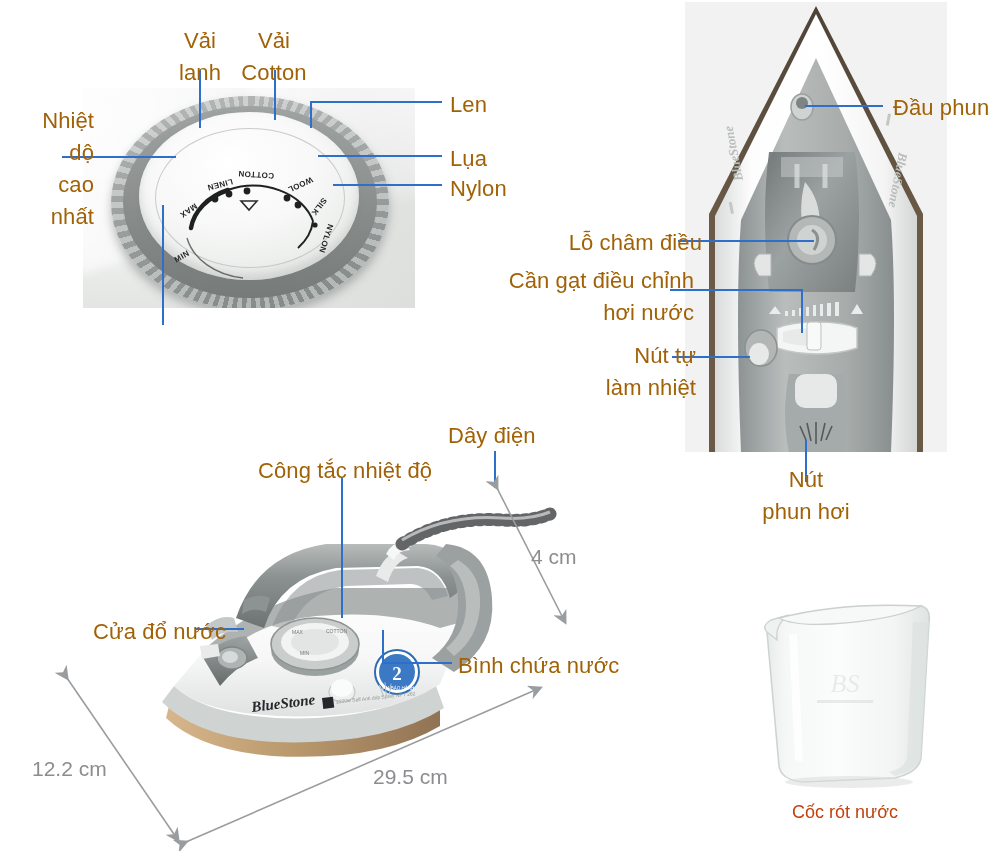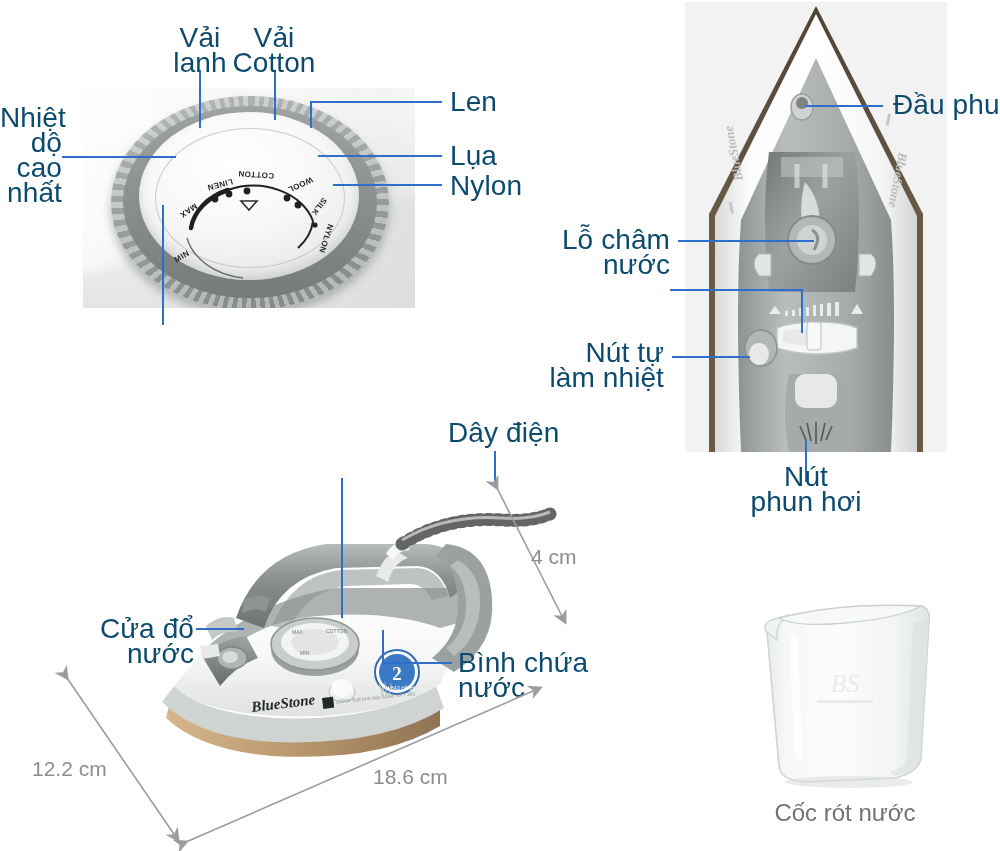--- a/index.html
+++ b/index.html
@@ -5,24 +5,24 @@
   html,body{margin:0;padding:0;background:#ffffff;}
   body{
     width:1000px;height:851px;position:relative;overflow:hidden;
     font-family:"Liberation Sans","DejaVu Sans",sans-serif;
     background:#ffffff;
   }
   .stage{position:absolute;left:0;top:0;width:1000px;height:851px;}
 
   
   .lbl{
-    position:absolute;color:#0c4a6e;font-size:28px;line-height:25px;
+    position:absolute;color:#a16207;font-size:22px;line-height:32px;
     white-space:pre-line;letter-spacing:0.1px;
   }
-  .lbl.r{text-align:right;}
+  .lbl.r{text-align:right;padding-left:32px;}
   .lbl.c{text-align:center;}
   .dim{
     position:absolute;color:#8b8d90;font-size:21px;line-height:24px;white-space:nowrap;
   }
 
   
   .ln{position:absolute;background:#2f6fcc;}
   .lnh{height:2px;}
   .lnv{width:2px;}
 
@@ -89,21 +89,21 @@
   
   #iron-top-photo{
     left:685px;top:2px;width:262px;height:450px;
     background:linear-gradient(180deg,#f4f5f4 0%,#eceeed 55%,#e7e9e8 100%);
   }
   
   #iron-side-photo{left:140px;top:450px;width:420px;height:340px;}
   
   #cup-photo{left:745px;top:600px;width:200px;height:195px;}
 
-  .cap{position:absolute;color:#737373;font-size:24px;line-height:25px;text-align:center;}
+  .cap{position:absolute;color:#c2410c;font-size:18px;line-height:25px;text-align:center;}
 
   
   .dimline{position:absolute;}
 </style>
 </head>
 <body>
 
 <div class="stage">
 
   <div class="photo" id="dial-photo">
@@ -261,21 +261,23 @@
   </div>
 
   <div class="ln lnh" style="left:805px;top:105px;width:78px;"></div>
   <div class="ln lnh" style="left:678px;top:240px;width:136px;"></div>
   <div class="ln lnh" style="left:670px;top:289px;width:132px;"></div>
   <div class="ln lnv" style="left:801px;top:289px;height:44px;"></div>
   <div class="ln lnh" style="left:672px;top:356px;width:78px;"></div>
   <div class="ln lnv" style="left:805px;top:440px;height:42px;"></div>
 
   <div class="lbl" style="left:893px;top:92px;width:130px;">Đầu phun</div>
-  <div class="lbl r" style="left:488px;top:227px;width:182px;">Lỗ châm nước</div>
+  <div class="lbl r" style="left:488px;top:227px;width:182px;">Lỗ châm điều</div>
+  <div class="lbl r" style="left:436px;top:265px;width:226px;">Cần gạt điều chỉnh
+hơi nước</div>
   <div class="lbl r" style="left:500px;top:340px;width:164px;">Nút tự
 làm nhiệt</div>
   <div class="lbl c" style="left:736px;top:464px;width:140px;">Nút
 phun hơi</div>
 
   <div class="photo" id="iron-side-photo">
     <svg viewBox="0 0 420 340" width="420" height="340">
       <defs>
         <linearGradient id="handleG" x1="0" y1="0" x2="0" y2="1">
           <stop offset="0%" stop-color="#b7bcbb"></stop>
@@ -370,40 +372,41 @@
     </svg>
   </div>
 
   <div class="ln lnv" style="left:494px;top:451px;height:37px;"></div>
   <div class="ln lnv" style="left:341px;top:478px;height:140px;"></div>
   <div class="ln lnh" style="left:196px;top:628px;width:48px;"></div>
   <div class="ln lnh" style="left:382px;top:662px;width:70px;"></div>
   <div class="ln lnv" style="left:382px;top:630px;height:33px;"></div>
 
   <div class="lbl" style="left:448px;top:420px;width:130px;">Dây điện</div>
+  <div class="lbl" style="left:258px;top:455px;width:240px;">Công tắc nhiệt độ</div>
   <div class="lbl" style="left:458px;top:650px;width:190px;">Bình chứa nước</div>
   <div class="lbl r" style="left:40px;top:616px;width:154px;">Cửa đổ nước</div>
 
   <svg class="dimline" style="left:0;top:400;width:1000px;height:451px;" viewBox="0 0 1000 451" width="1000" height="451">
     <defs>
       <marker id="arrA" markerWidth="9" markerHeight="9" refX="7" refY="4.5" orient="auto">
         <path d="M0 0 L9 4.5 L0 9 L2.6 4.5 Z" fill="#9a9d9f"></path>
       </marker>
     </defs>
 
     <line x1="497" y1="88" x2="565" y2="222" stroke="#9a9d9f" stroke-width="1.6" marker-end="url(#arrA)" marker-start="url(#arrA)"></line>
 
     <line x1="67" y1="278" x2="178" y2="440" stroke="#9a9d9f" stroke-width="1.6" marker-end="url(#arrA)" marker-start="url(#arrA)"></line>
 
     <line x1="186" y1="442" x2="540" y2="288" stroke="#9a9d9f" stroke-width="1.6" marker-end="url(#arrA)" marker-start="url(#arrA)"></line>
   </svg>
 
   <div class="dim" style="left:531px;top:545px;">4 cm</div>
   <div class="dim" style="left:32px;top:757px;">12.2 cm</div>
-  <div class="dim" style="left:373px;top:765px;">18.6 cm</div>
+  <div class="dim" style="left:373px;top:765px;">29.5 cm</div>
 
   <div class="photo" id="cup-photo">
     <svg viewBox="0 0 200 195" width="200" height="195">
       <defs>
         <linearGradient id="cupG" x1="0" y1="0" x2="1" y2="0">
           <stop offset="0%" stop-color="#e8ece9"></stop>
           <stop offset="12%" stop-color="#f6f8f7"></stop>
           <stop offset="45%" stop-color="#fbfcfc"></stop>
           <stop offset="78%" stop-color="#f2f5f4"></stop>
           <stop offset="100%" stop-color="#dfe4e2"></stop>

